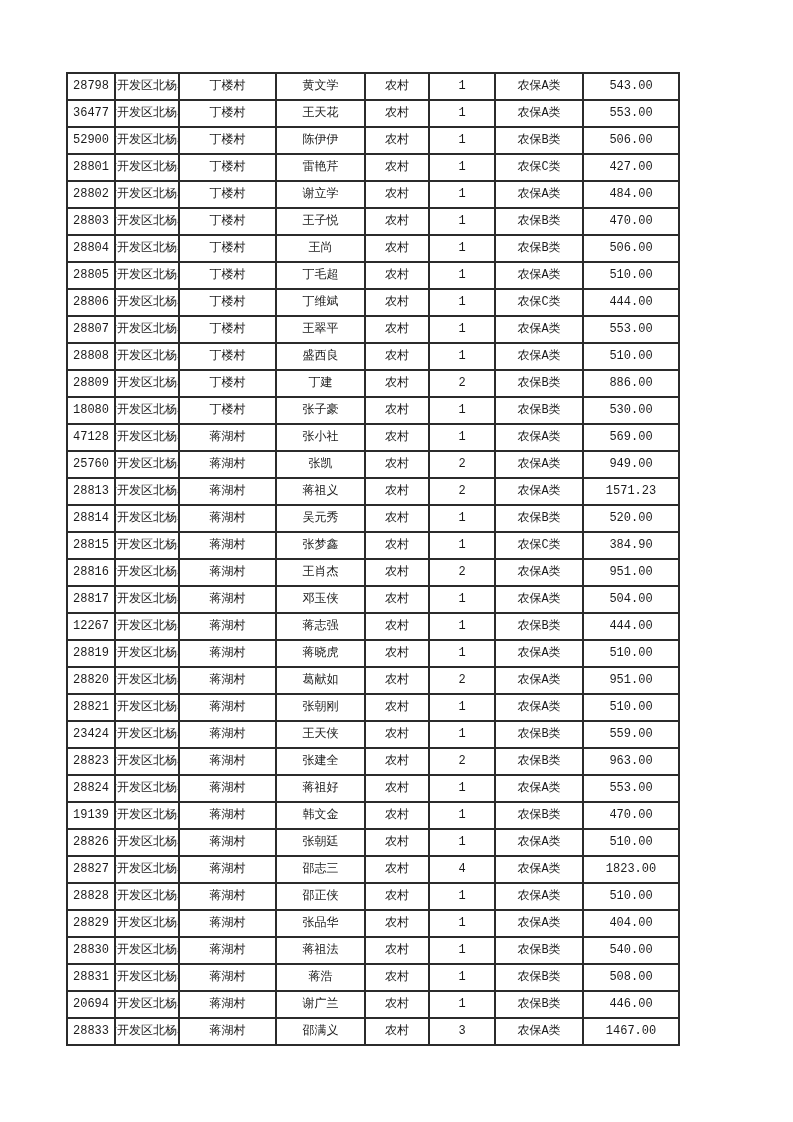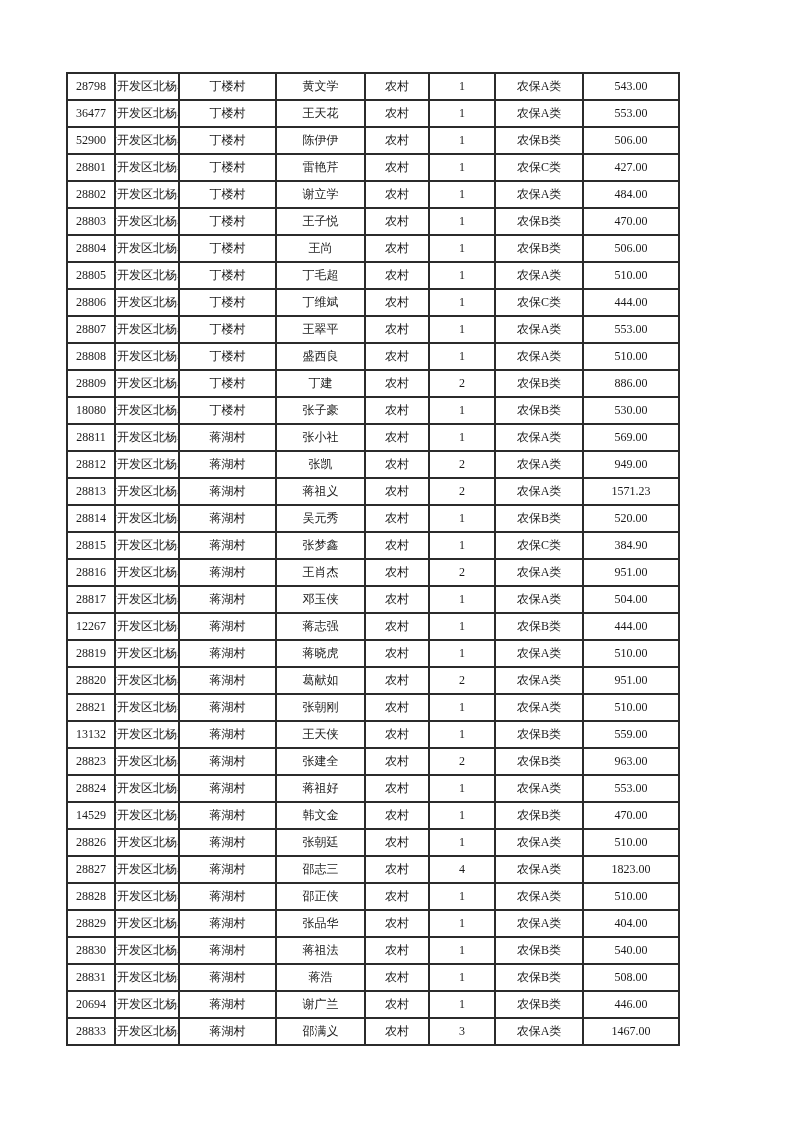--- a/index.html
+++ b/index.html
@@ -6,21 +6,21 @@
     margin: 0;
     padding: 0;
     background: #ffffff;
   }
   .page {
     position: relative;
     width: 793px;
     height: 1122px;
     background: #ffffff;
     overflow: hidden;
-    font-family: Liberation Serif, serif;
+    font-family: Liberation Mono, monospace;
     color: #1a1a1a;
   }
   table.roster {
     position: absolute;
     left: 66px;
     top: 72px;
     width: 612px;
     table-layout: fixed;
     border-collapse: separate;
     border-spacing: 0;
@@ -404,21 +404,21 @@
           </td>
           <td>
             <div class="clip">农保B类</div>
           </td>
           <td>
             <div class="clip">530.00</div>
           </td>
         </tr>
         <tr>
           <td>
-            <div class="clip">28811</div>
+            <div class="clip">47128</div>
           </td>
           <td>
             <div class="clip">术开发区北杨寨</div>
           </td>
           <td>
             <div class="clip">蒋湖村</div>
           </td>
           <td>
             <div class="clip">张小社</div>
           </td>
@@ -430,21 +430,21 @@
           </td>
           <td>
             <div class="clip">农保A类</div>
           </td>
           <td>
             <div class="clip">569.00</div>
           </td>
         </tr>
         <tr>
           <td>
-            <div class="clip">28812</div>
+            <div class="clip">25760</div>
           </td>
           <td>
             <div class="clip">术开发区北杨寨</div>
           </td>
           <td>
             <div class="clip">蒋湖村</div>
           </td>
           <td>
             <div class="clip">张凯</div>
           </td>
@@ -690,21 +690,21 @@
           </td>
           <td>
             <div class="clip">农保A类</div>
           </td>
           <td>
             <div class="clip">510.00</div>
           </td>
         </tr>
         <tr>
           <td>
-            <div class="clip">13132</div>
+            <div class="clip">23424</div>
           </td>
           <td>
             <div class="clip">术开发区北杨寨</div>
           </td>
           <td>
             <div class="clip">蒋湖村</div>
           </td>
           <td>
             <div class="clip">王天侠</div>
           </td>
@@ -768,21 +768,21 @@
           </td>
           <td>
             <div class="clip">农保A类</div>
           </td>
           <td>
             <div class="clip">553.00</div>
           </td>
         </tr>
         <tr>
           <td>
-            <div class="clip">14529</div>
+            <div class="clip">19139</div>
           </td>
           <td>
             <div class="clip">术开发区北杨寨</div>
           </td>
           <td>
             <div class="clip">蒋湖村</div>
           </td>
           <td>
             <div class="clip">韩文金</div>
           </td>

